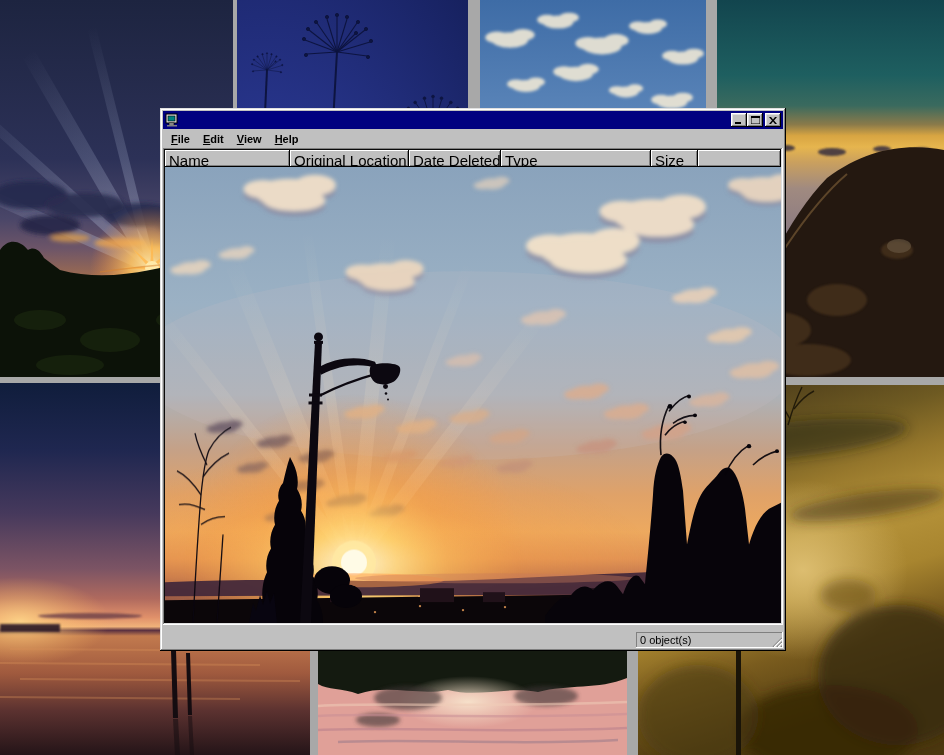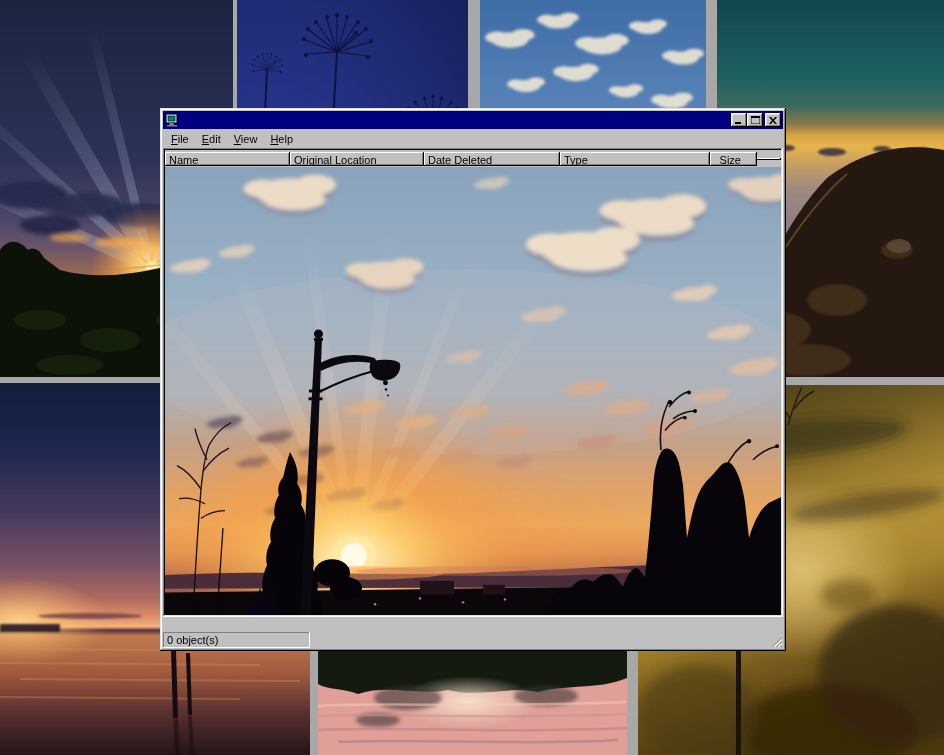--- a/index.html
+++ b/index.html
@@ -31,43 +31,43 @@
     width:16px;height:14px;background:#c0c0c0;border:0;padding:0;margin:0;
     box-shadow: inset -1px -1px 0 #000, inset 1px 1px 0 #fff,
                 inset -2px -2px 0 #808080, inset 2px 2px 0 #dfdfdf;
     display:flex;align-items:center;justify-content:center;
   }
   .tb-btn.close{margin-left:2px;}
   .menubar{
     height:18px;display:flex;align-items:center;flex:0 0 auto;
     font-size:11px;color:#000;margin-top:1px;
   }
-  .menu-item{padding:2px 7px 2px 6px;}
+  .menu-item{padding:2px 7px 2px 6px;font-weight:bold;}
   .menu-item:first-child{padding-left:8px;}
   .menu-item u{text-decoration:underline;}
   .listview{
     flex:1 1 auto;background:#c0c0c0;position:relative;
     box-shadow: inset -1px -1px 0 #fff, inset 1px 1px 0 #808080,
                 inset -2px -2px 0 #dfdfdf, inset 2px 2px 0 #0a0a0a;
     padding:2px;display:flex;flex-direction:column;min-height:0;
   }
-  .header-row{display:flex;height:17px;flex:0 0 auto;font-size:11px;align-items:center;}
+  .header-row{display:flex;height:17px;flex:0 0 auto;font-size:15px;}
   .hcell{
     background:#c0c0c0;box-sizing:border-box;padding:2px 4px 0 4px;
     box-shadow: inset -1px -1px 0 #000, inset 1px 1px 0 #fff, inset -2px -2px 0 #808080;
     white-space:nowrap;overflow:hidden;
   }
-  .hc0{width:125px;} .hc1{width:134px;} .hc2{width:136px;}
+  .hc0{width:125px;} .hc1{width:119px;} .hc2{width:92px;}
   .hc3{width:150px;} .hc4{width:47px;text-align:right;padding-right:16px;}
   .hc5{flex:1 1 auto;}
   .client{flex:1 1 auto;position:relative;min-height:0;background:#88a0b8;}
   .client svg{position:absolute;inset:0;width:100%;height:100%;}
   .statusbar{
     height:20px;flex:0 0 auto;display:flex;align-items:flex-end;gap:4px;
-    padding-top:11px;position:relative;font-size:11px;
+    padding-top:3px;position:relative;font-size:11px;justify-content:flex-end;
   }
   .spanel{
     height:16px;box-sizing:border-box;padding:2px 4px 0 4px;background:#c0c0c0;
     box-shadow: inset -1px -1px 0 #fff, inset 1px 1px 0 #808080;
     white-space:nowrap;overflow:hidden;
   }
   .sp1{width:147px;flex:0 0 auto;}
   .sp2{flex:1 1 auto;}
   .grip{position:absolute;right:1px;bottom:1px;width:12px;height:12px;}
 </style>

